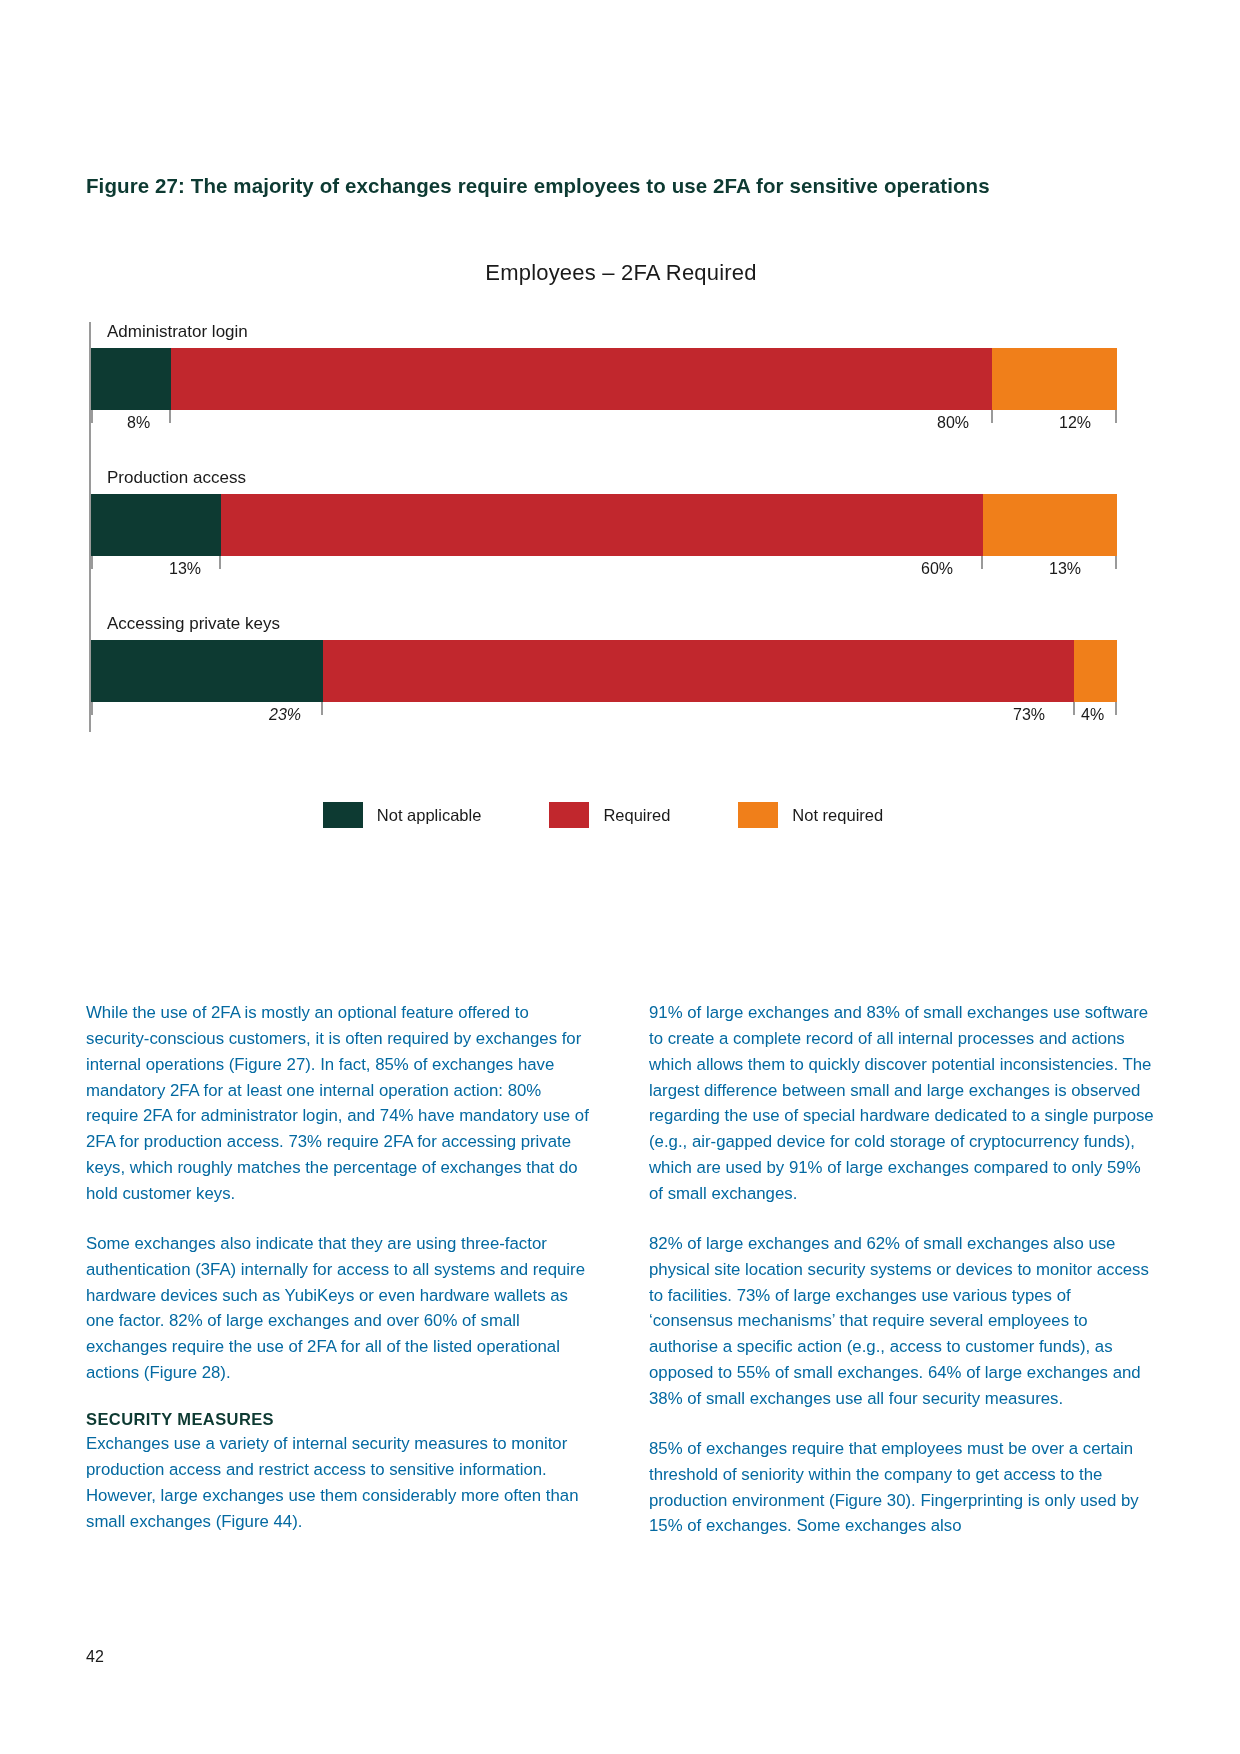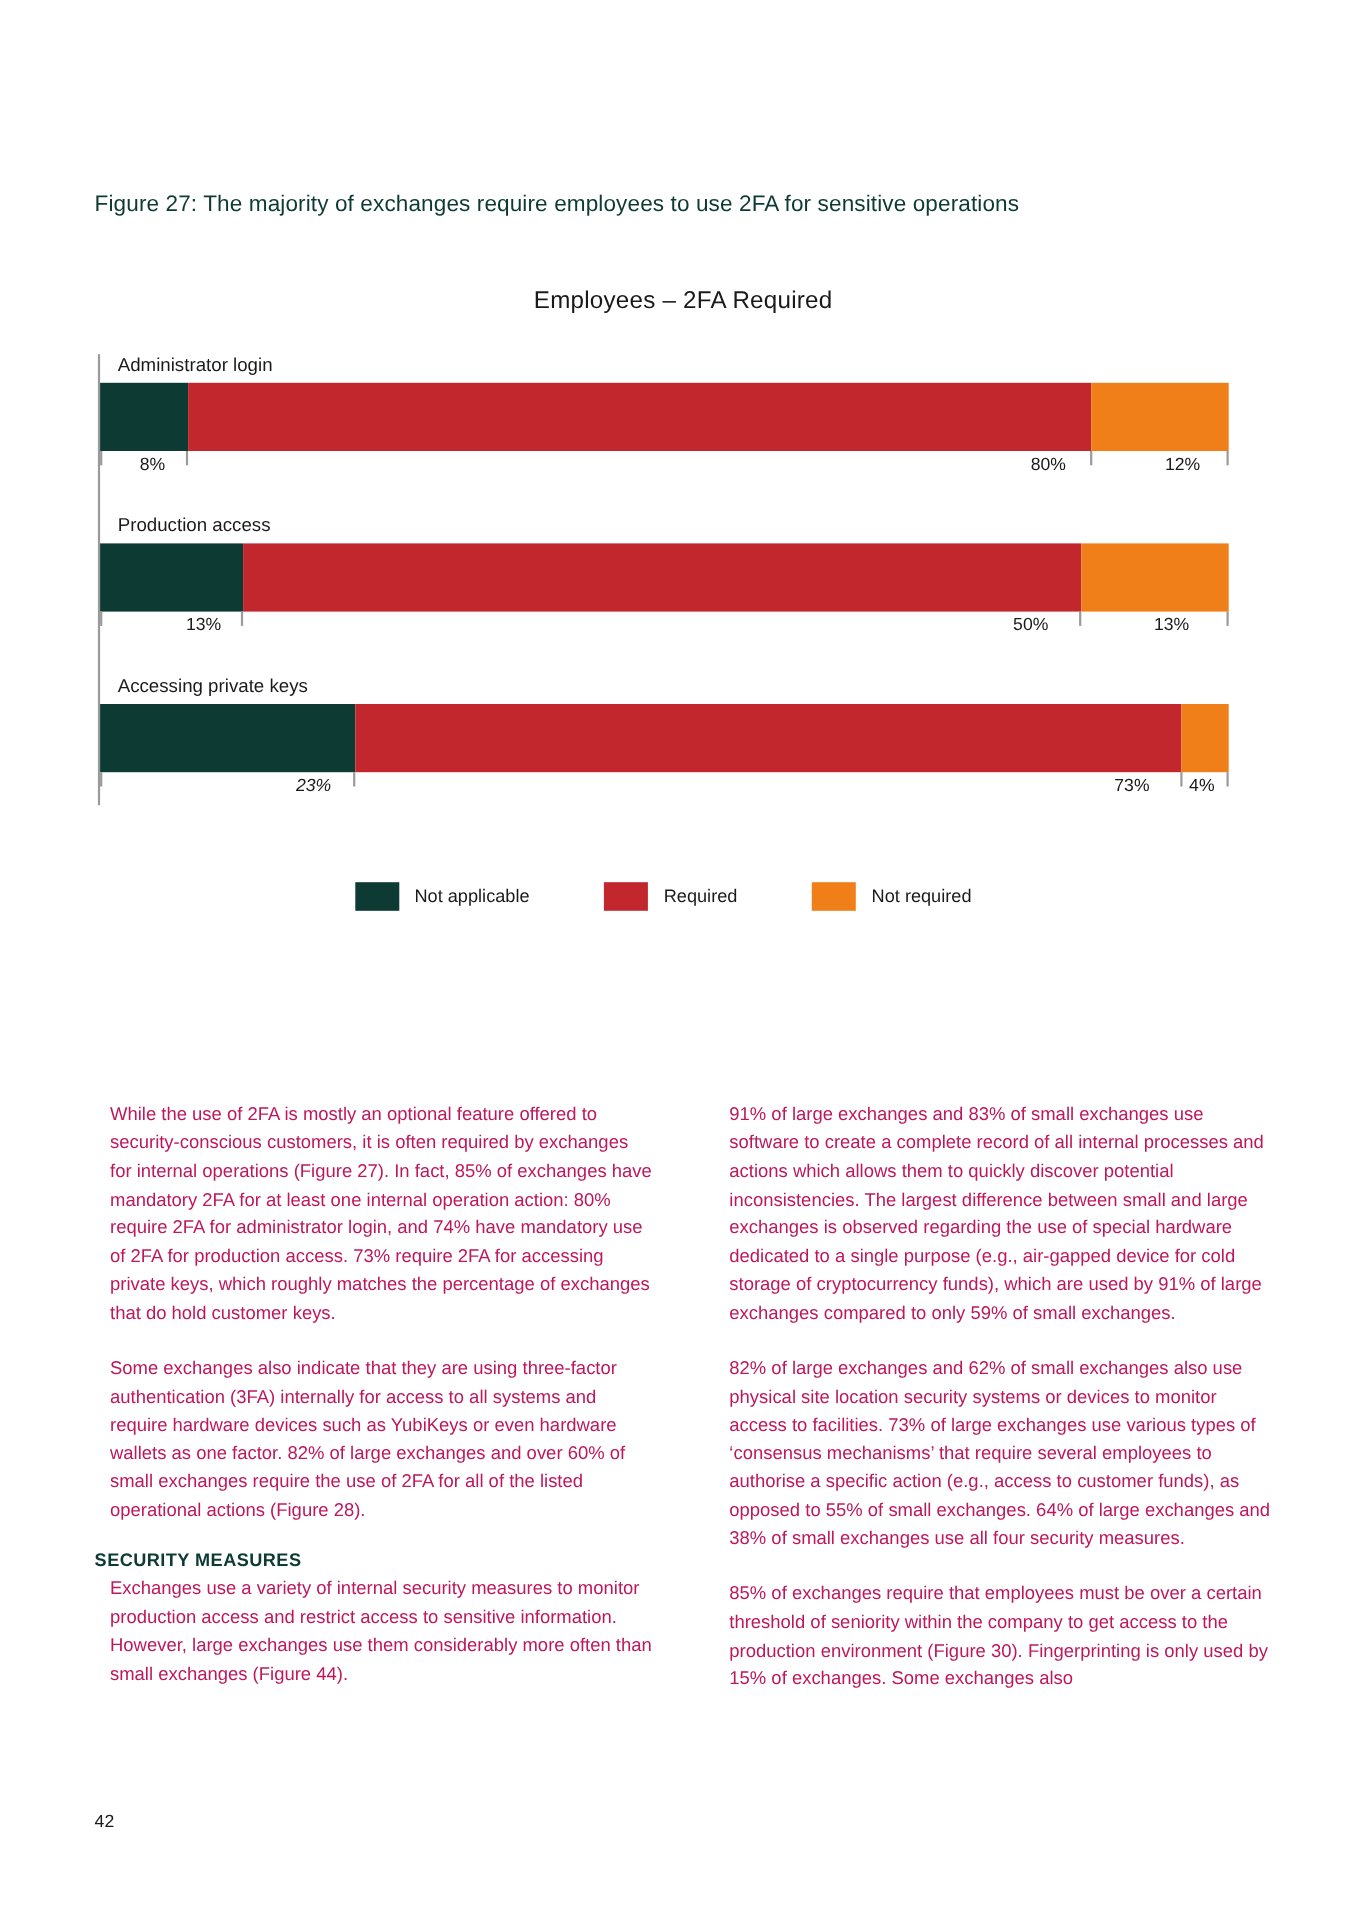--- a/index.html
+++ b/index.html
@@ -40,21 +40,21 @@
     width: 1068px;
   }
 
   
   .fig-title {
     position: absolute;
     left: 86px;
     top: 174px;
     width: 1070px;
     font-size: 20.5px;
-    font-weight: normal;
+    font-weight: bold;
     color: #0d3a32;
     letter-spacing: .1px;
   }
 
   
   .chart-wrap {
     position: absolute;
     left: 86px;
     top: 250px;
     width: 1070px;
@@ -170,24 +170,24 @@
     left: 86px;
     top: 1000px;
     width: 1070px;
     display: flex;
     gap: 56px;
   }
   .col {
     width: 507px;
   }
   .col p {
-    margin: 0 0 24px 14px;
+    margin: 0 0 24px 0;
     font-size: 16.8px;
     line-height: 1.54;
-    color: #be185d;
+    color: #0369a1;
   }
   .section-head {
     font-size: 16.5px;
     font-weight: bold;
     color: #0d3a32;
     letter-spacing: .4px;
     margin: 0 0 2px 0;
   }
 
   
@@ -237,21 +237,21 @@
           <div class="seg" style="width:12.7%;background:#0d3a32;"></div>
           <div class="seg" style="width:74.2%;background:#c1272d;"></div>
           <div class="seg" style="width:13.1%;background:#f07f1a;"></div>
         </div>
         <div class="labels-row">
           <div class="tick" style="left:0px;"></div>
           <div class="tick" style="left:128px;"></div>
           <div class="tick" style="left:890px;"></div>
           <div class="tick" style="left:1024px;"></div>
           <div class="seg-label" style="left:78px;">13%</div>
-          <div class="seg-label" style="left:830px;">50%</div>
+          <div class="seg-label" style="left:830px;">60%</div>
           <div class="seg-label" style="left:958px;">13%</div>
         </div>
       </div>
 
       <div class="group" style="top:292px;">
         <div class="group-label">Accessing private keys</div>
         <div class="bar-row">
           <div class="seg" style="width:22.6%;background:#0d3a32;"></div>
           <div class="seg" style="width:73.2%;background:#c1272d;"></div>
           <div class="seg" style="width:4.2%;background:#f07f1a;"></div>

